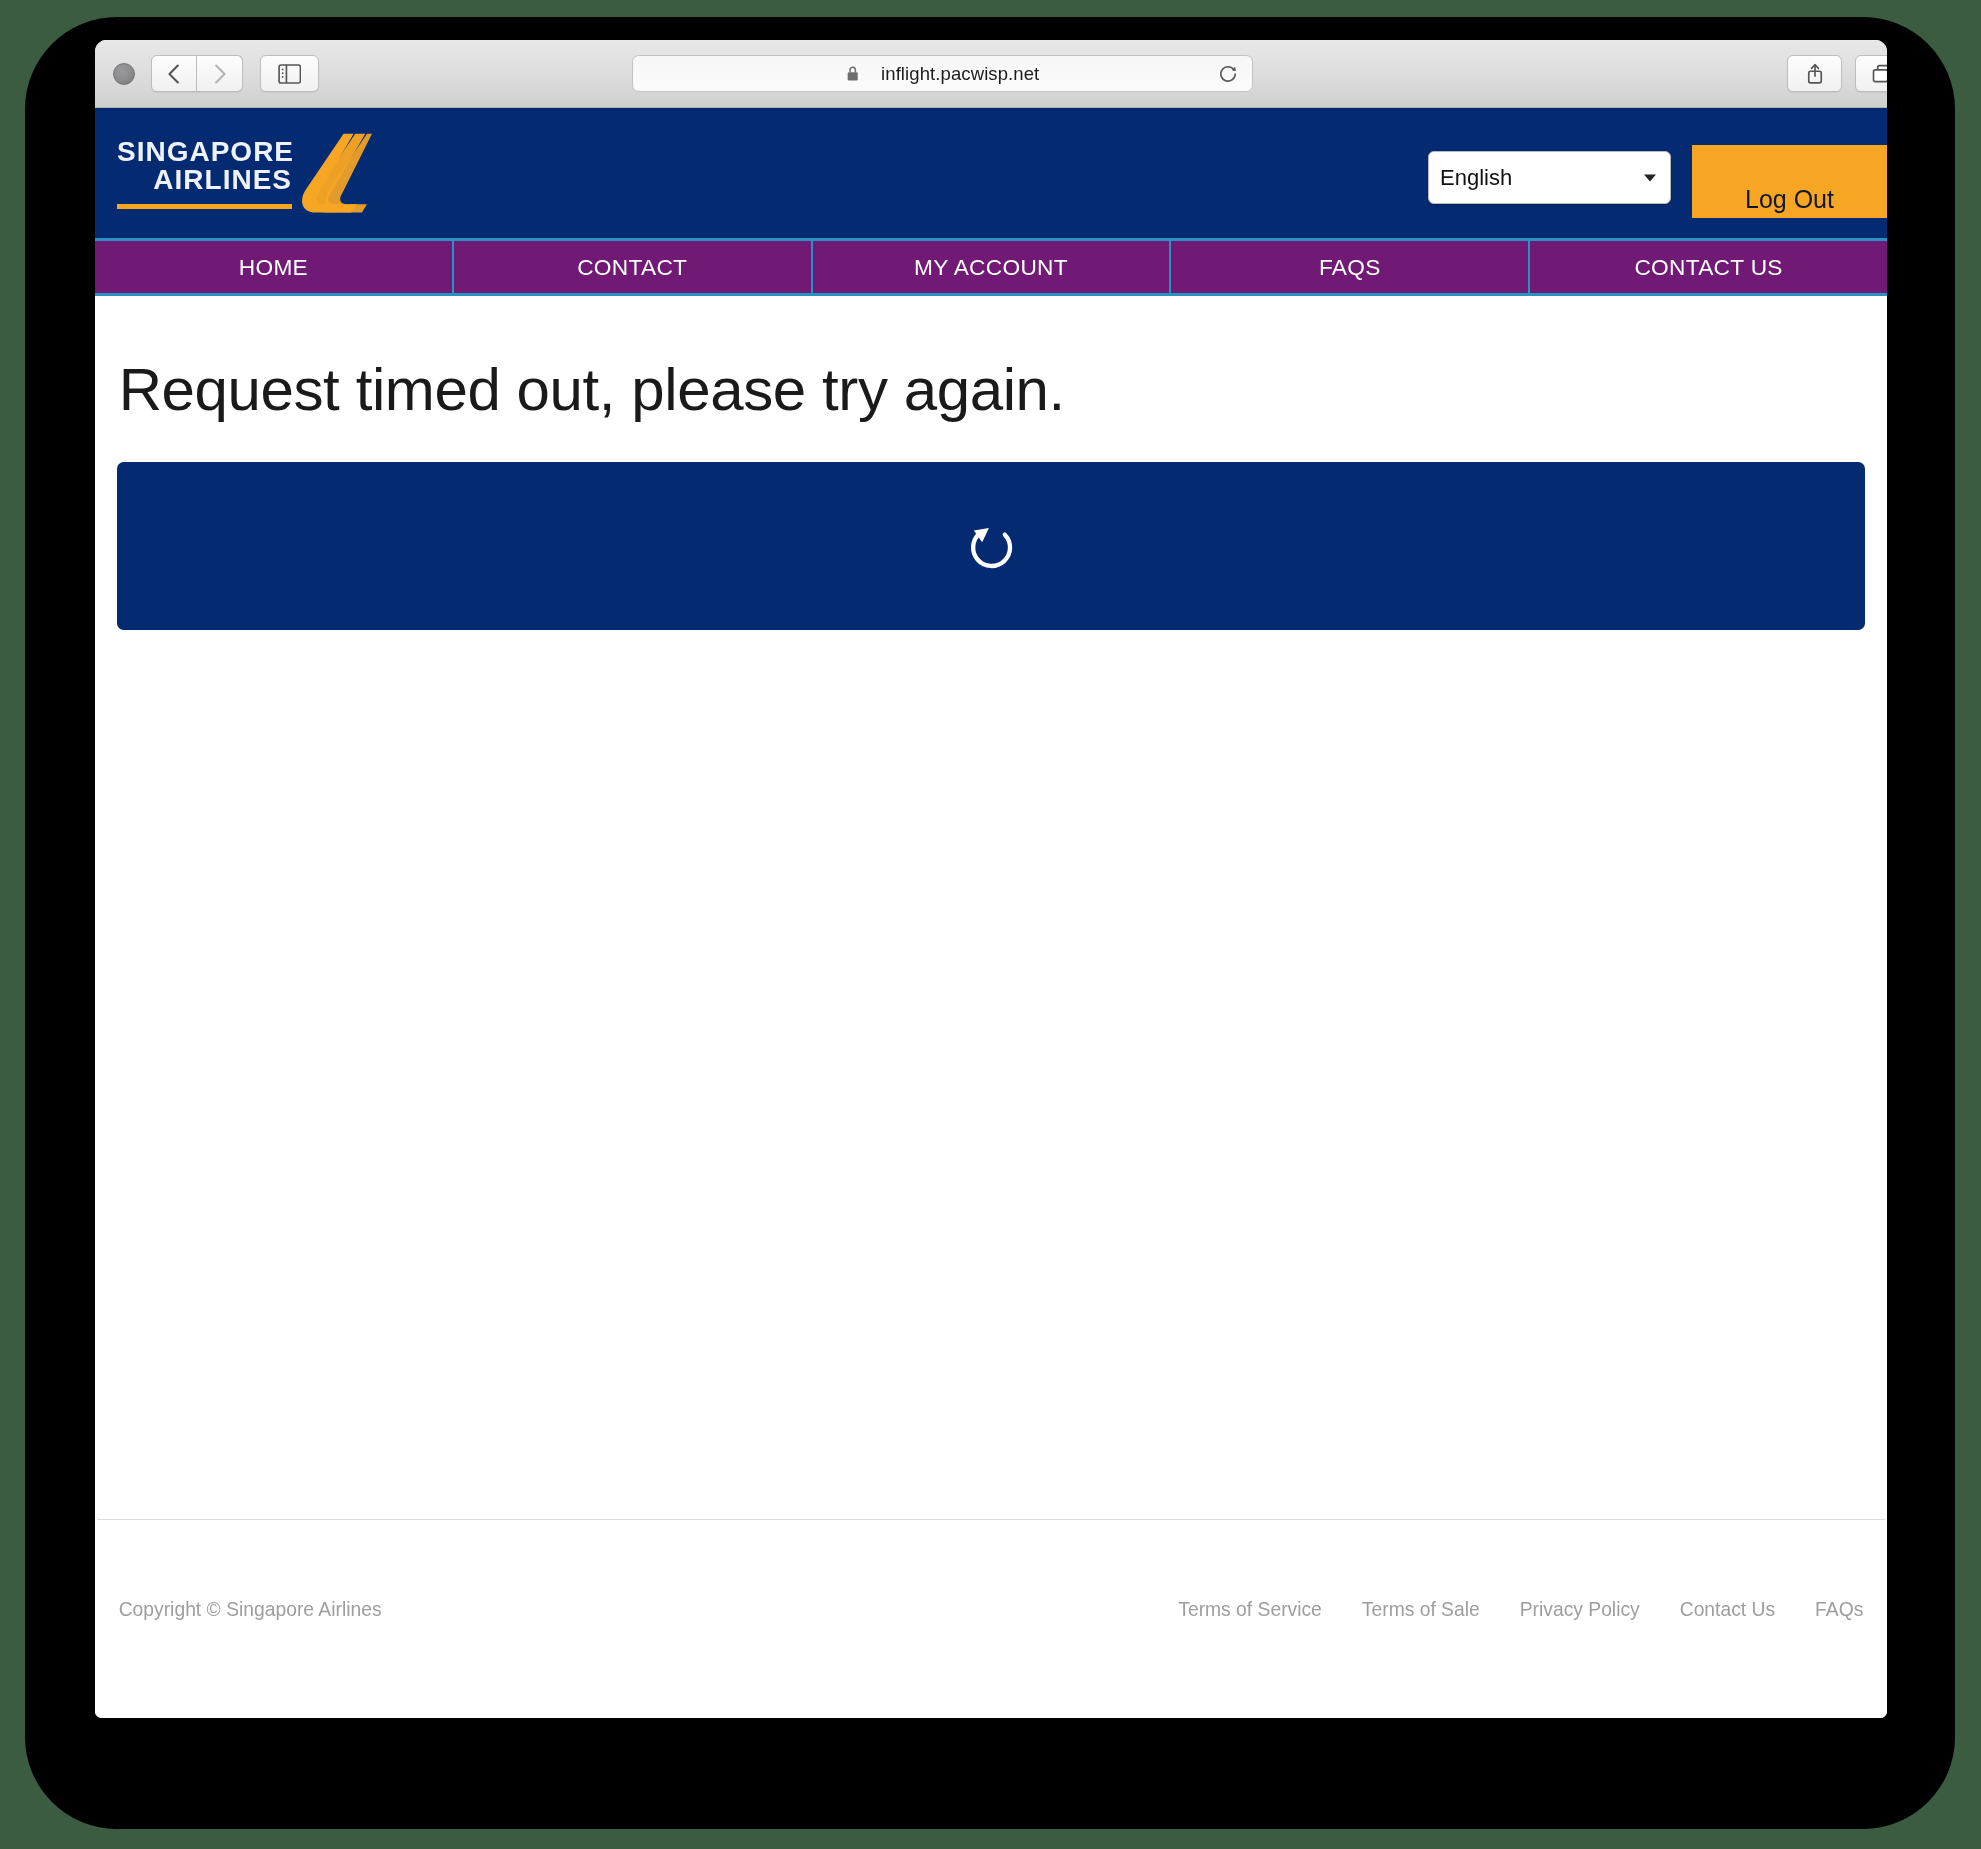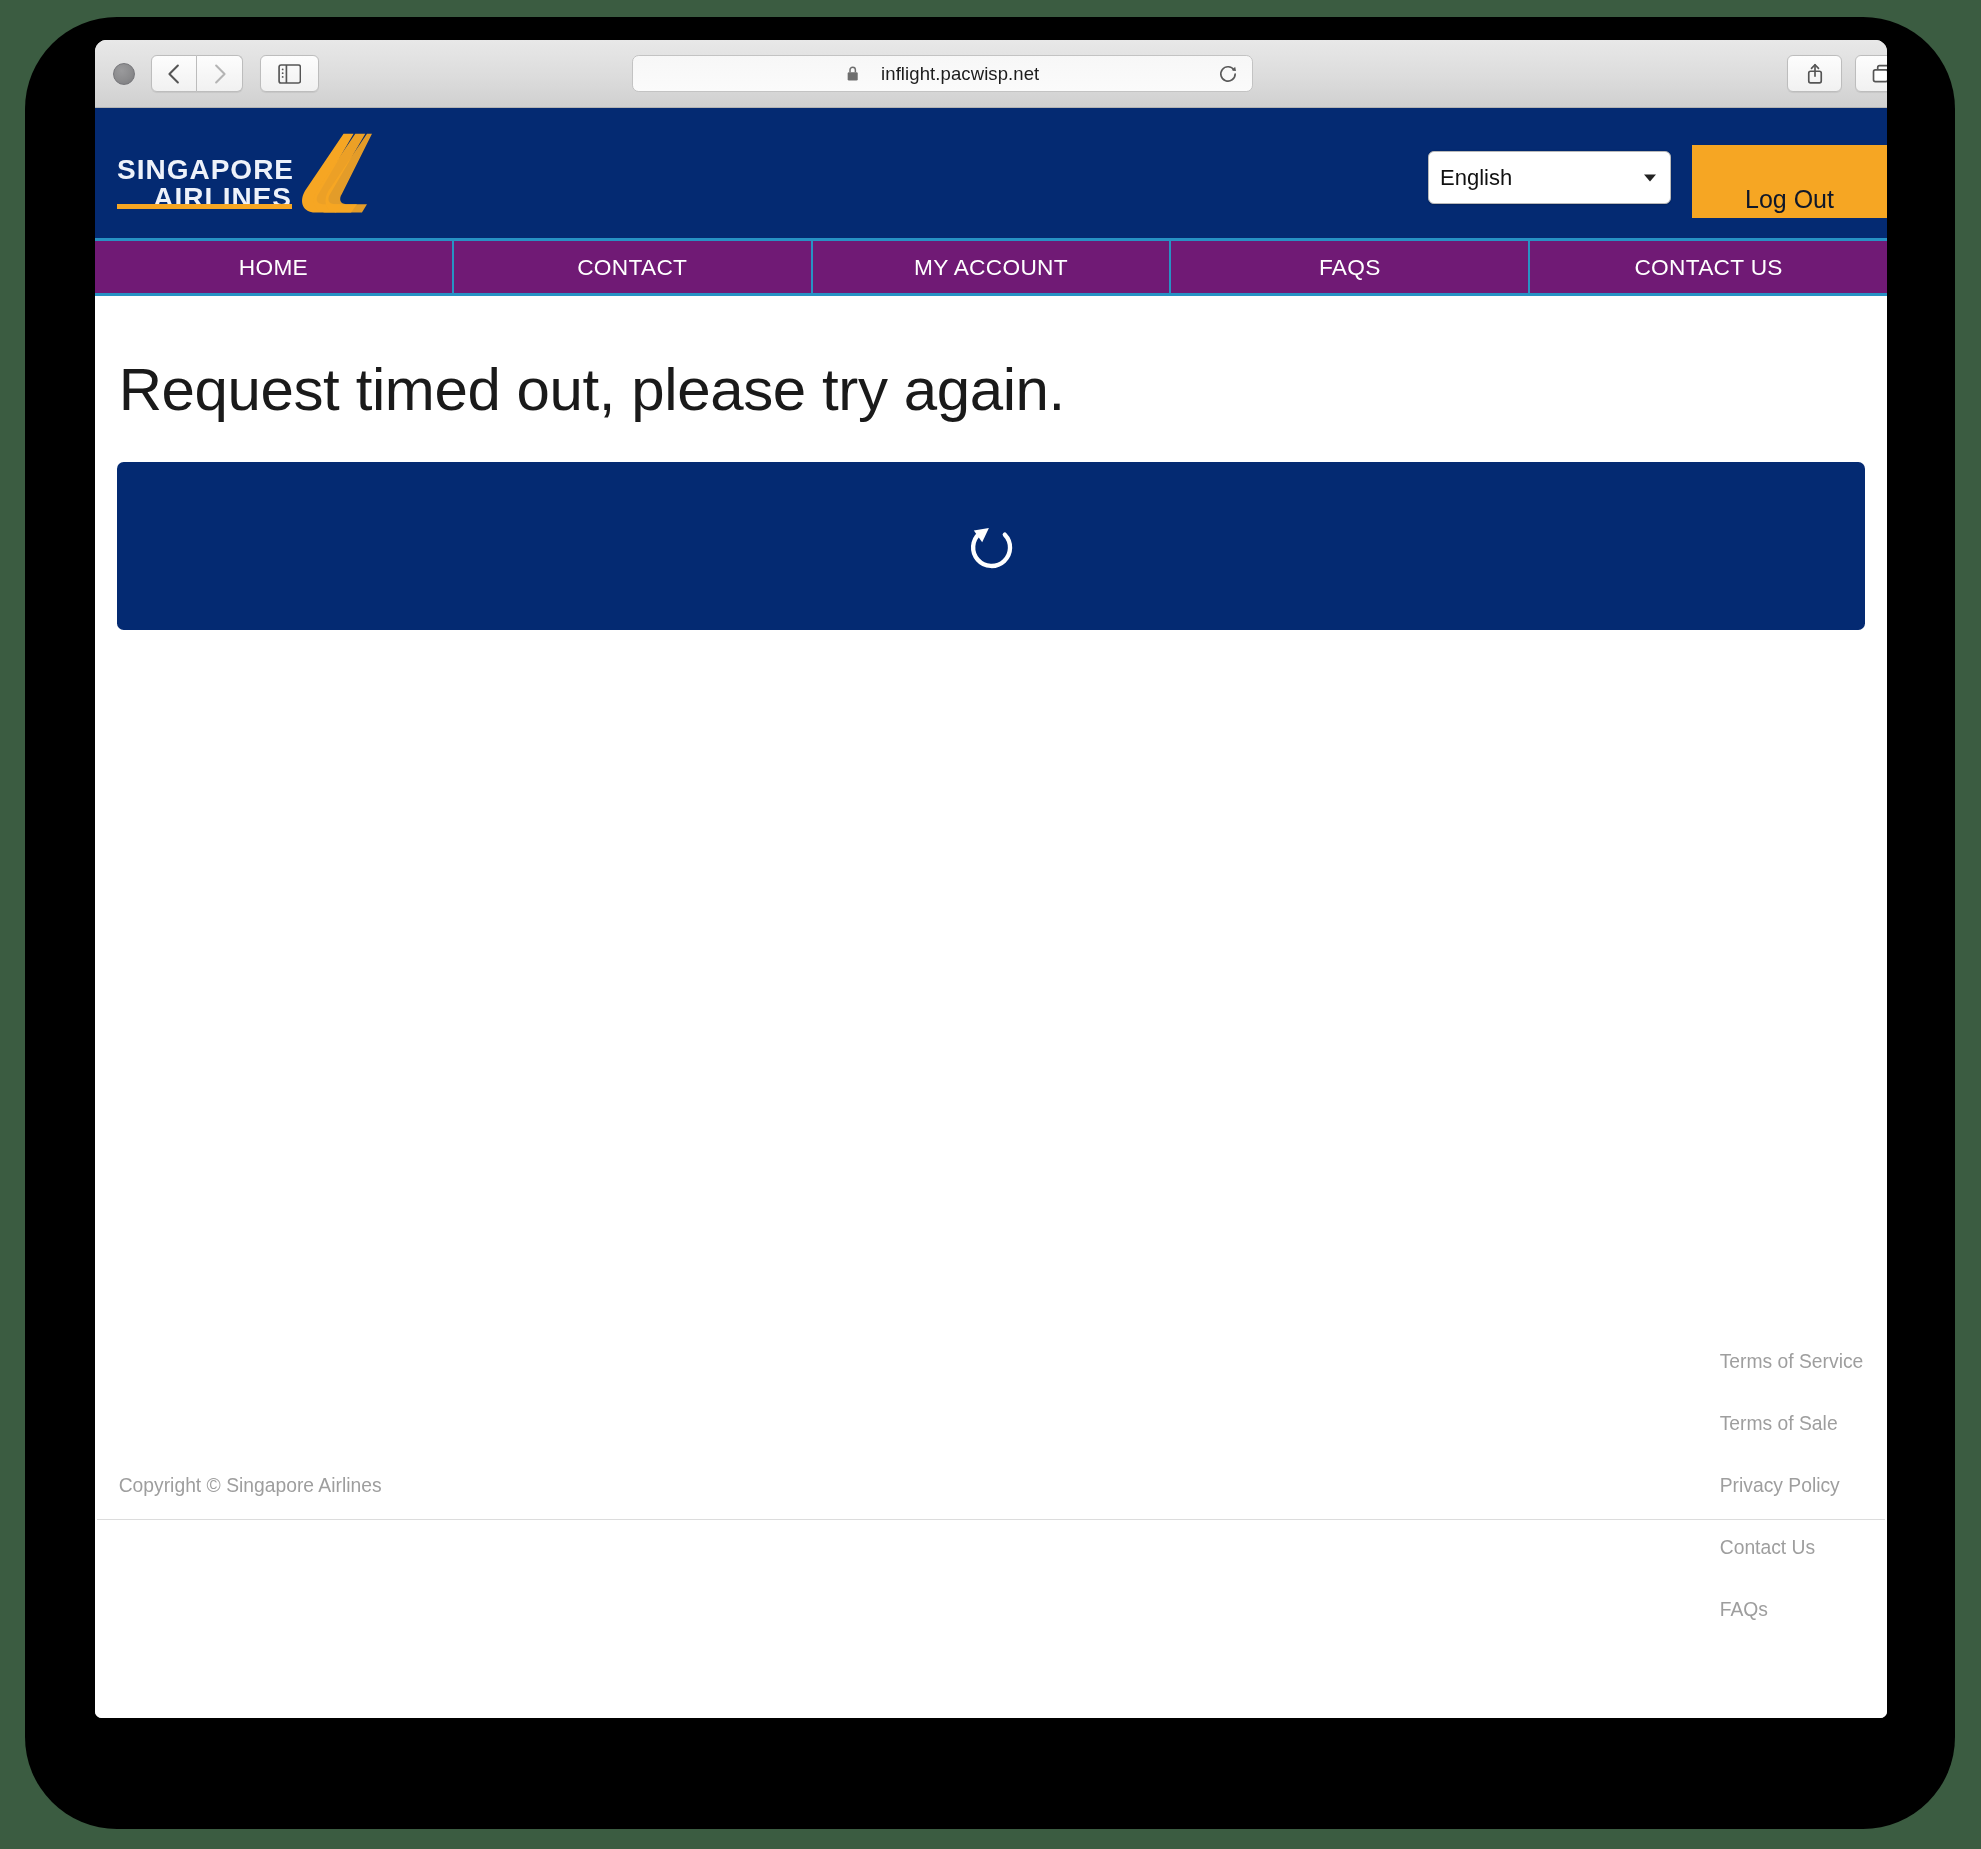--- a/index.html
+++ b/index.html
@@ -118,21 +118,21 @@
   }
   #logo-wrap {
     position: absolute;
     left: 22px;
     top: 23.5px;
     width: 252px;
     height: 84px;
   }
   #logo-text {
     position: absolute;
-    left: 0; top: 24px;
+    left: 0; top: 6px;
     width: 175px;
     text-align: right;
   }
   #logo-line1, #logo-line2 {
     display: block;
     color: #eef2fa;
     font-weight: 700;
     letter-spacing: 1px;
     line-height: 1.02;
     font-family: "Liberation Sans", sans-serif;
@@ -248,21 +248,20 @@
     padding: 0 1.7px;
   }
   #copyright {
     font-size: 19.3px;
     color: #9e9e9e;
   }
   #footer-links {
     margin-left: auto;
     display: flex;
     gap: 40px;
-    flex-direction: column;
   }
   #footer-links .flink {
     font-size: 19.3px;
     color: #9e9e9e;
     text-decoration: none;
     cursor: pointer;
   }
   #content-box { padding: 0 22px; }
 </style>
 </head>

